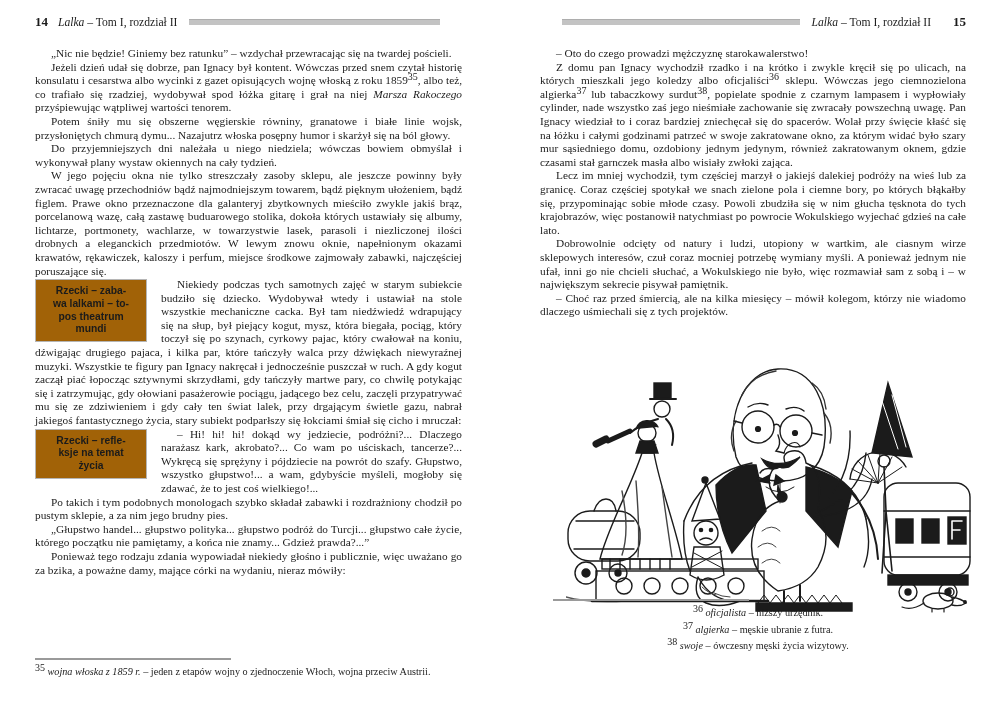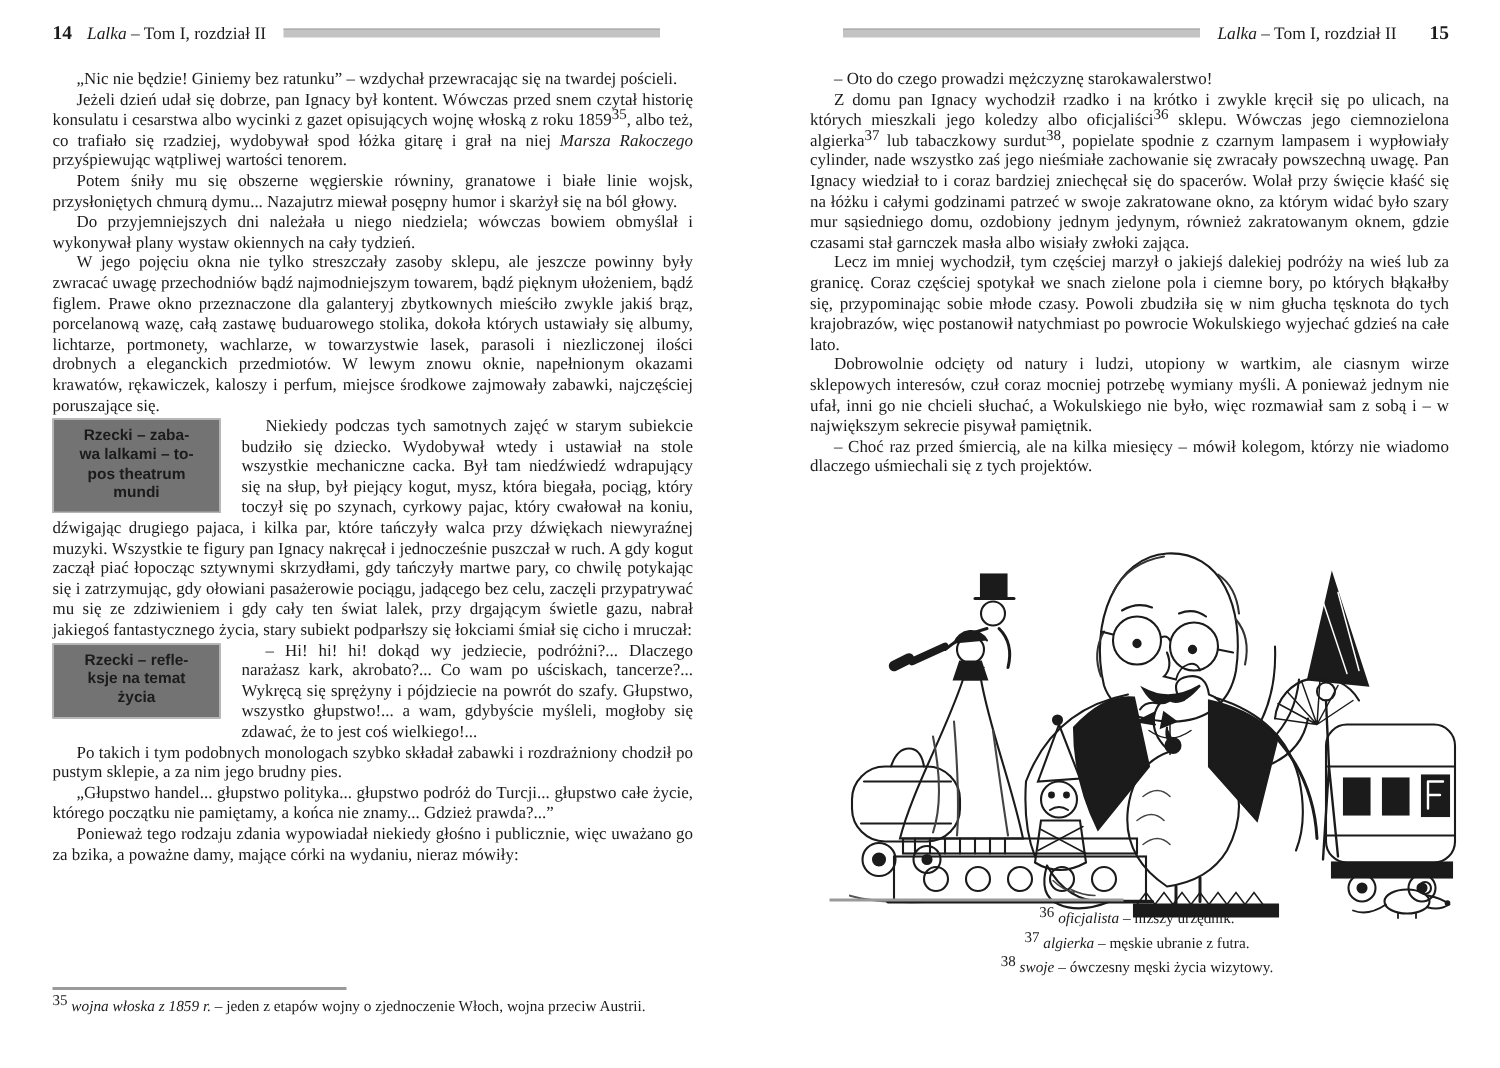--- a/index.html
+++ b/index.html
@@ -23,21 +23,21 @@
 
   
   .bodytext{font-size:11.3px;line-height:13.6px;text-align:justify;}
   .bodytext p{margin:0;text-indent:16px;}
 
   .seg-i{font-style:italic;}
   .seg-sup{font-size:10px;vertical-align:4px;line-height:0;}
 
   
   .margin-note{float:left;width:98px;margin:1px 14px 3px 0;padding:5px 6px;
-    background:#737373;border:1px solid #b5b5b5;
+    background:#a16207;border:1px solid #b5b5b5;
     font-family:"Liberation Sans",sans-serif;font-weight:bold;
     font-size:10.3px;line-height:12.8px;text-align:center;text-indent:0;}
 
   
   .footnotes{position:absolute;font-size:10.2px;line-height:16.5px;}
   .footnotes-left{top:644px;left:0;width:427px;}
   .footnotes-right{top:585px;left:13px;width:410px;text-align:center;}
   .fnrule{width:196px;height:2px;background:#9a9a9a;margin-bottom:4px;}
   .fn{margin:0;}
 
@@ -53,21 +53,21 @@
   <section class="page page-left">
     <header class="pagehead">
       <span class="pnum">14</span>
       <span><em>Lalka</em><span> – Tom I, rozdział II</span></span>
       <span class="hrule"></span>
     </header>
 
     <div class="bodytext">
       <p><span>„Nic nie będzie! Giniemy bez ratunku” – wzdychał przewracając się na twardej pościeli.</span></p>
       <p><span>Jeżeli dzień udał się dobrze, pan Ignacy był kontent. Wówczas przed snem czytał historię konsulatu i cesarstwa albo wycinki z gazet opisujących wojnę włoską z roku 1859</span><span class="seg-sup">35</span><span>, albo też, co trafiało się rzadziej, wydobywał spod łóżka gitarę i grał na niej </span><span class="seg-i">Marsza Rakoczego</span><span> przyśpiewując wątpliwej wartości tenorem.</span></p>
-      <p><span>Potem śniły mu się obszerne węgierskie równiny, granatowe i białe linie wojsk, przysłoniętych chmurą dymu... Nazajutrz miewał posępny humor i skarżył się na ból głowy.</span></p>
+      <p><span>Potem śniły mu się obszerne węgierskie równiny, granatowe i białe linie wojsk, przysłoniętych chmurą dymu... Nazajutrz włoska posępny humor i skarżył się na ból głowy.</span></p>
       <p><span>Do przyjemniejszych dni należała u niego niedziela; wówczas bowiem obmyślał i wykonywał plany wystaw okiennych na cały tydzień.</span></p>
       <p><span>W jego pojęciu okna nie tylko streszczały zasoby sklepu, ale jeszcze powinny były zwracać uwagę przechodniów bądź najmodniejszym towarem, bądź pięknym ułożeniem, bądź figlem. Prawe okno przeznaczone dla galanteryj zbytkownych mieściło zwykle jakiś brąz, porcelanową wazę, całą zastawę buduarowego stolika, dokoła których ustawiały się albumy, lichtarze, portmonety, wachlarze, w towarzystwie lasek, parasoli i niezliczonej ilości drobnych a eleganckich przedmiotów. W lewym znowu oknie, napełnionym okazami krawatów, rękawiczek, kaloszy i perfum, miejsce środkowe zajmowały zabawki, najczęściej poruszające się.</span></p>
       <p>
         <span class="margin-note">Rzecki – zaba-<br>wa lalkami – to-<br>pos theatrum<br>mundi</span>
         <span><span>Niekiedy podczas tych samotnych zajęć w starym subiekcie budziło się dziecko. Wydobywał wtedy i ustawiał na stole wszystkie mechaniczne cacka. Był tam niedźwiedź wdrapujący się na słup, był piejący kogut, mysz, która biegała, pociąg, który toczył się po szynach, cyrkowy pajac, który cwałował na koniu, dźwigając drugiego pajaca, i kilka par, które tańczyły walca przy dźwiękach niewyraźnej muzyki. Wszystkie te figury pan Ignacy nakręcał i jednocześnie puszczał w ruch. A gdy kogut zaczął piać łopocząc sztywnymi skrzydłami, gdy tańczyły martwe pary, co chwilę potykając się i zatrzymując, gdy ołowiani pasażerowie pociągu, jadącego bez celu, zaczęli przypatrywać mu się ze zdziwieniem i gdy cały ten świat lalek, przy drgającym świetle gazu, nabrał jakiegoś fantastycznego życia, stary subiekt podparłszy się łokciami śmiał się cicho i mruczał:</span></span>
       </p>
       <p>
         <span class="margin-note">Rzecki – refle-<br>ksje na temat<br>życia</span>
         <span><span>– Hi! hi! hi! dokąd wy jedziecie, podróżni?... Dlaczego narażasz kark, akrobato?... Co wam po uściskach, tancerze?... Wykręcą się sprężyny i pójdziecie na powrót do szafy. Głupstwo, wszystko głupstwo!... a wam, gdybyście myśleli, mogłoby się zdawać, że to jest coś wielkiego!...</span></span>
       </p>

